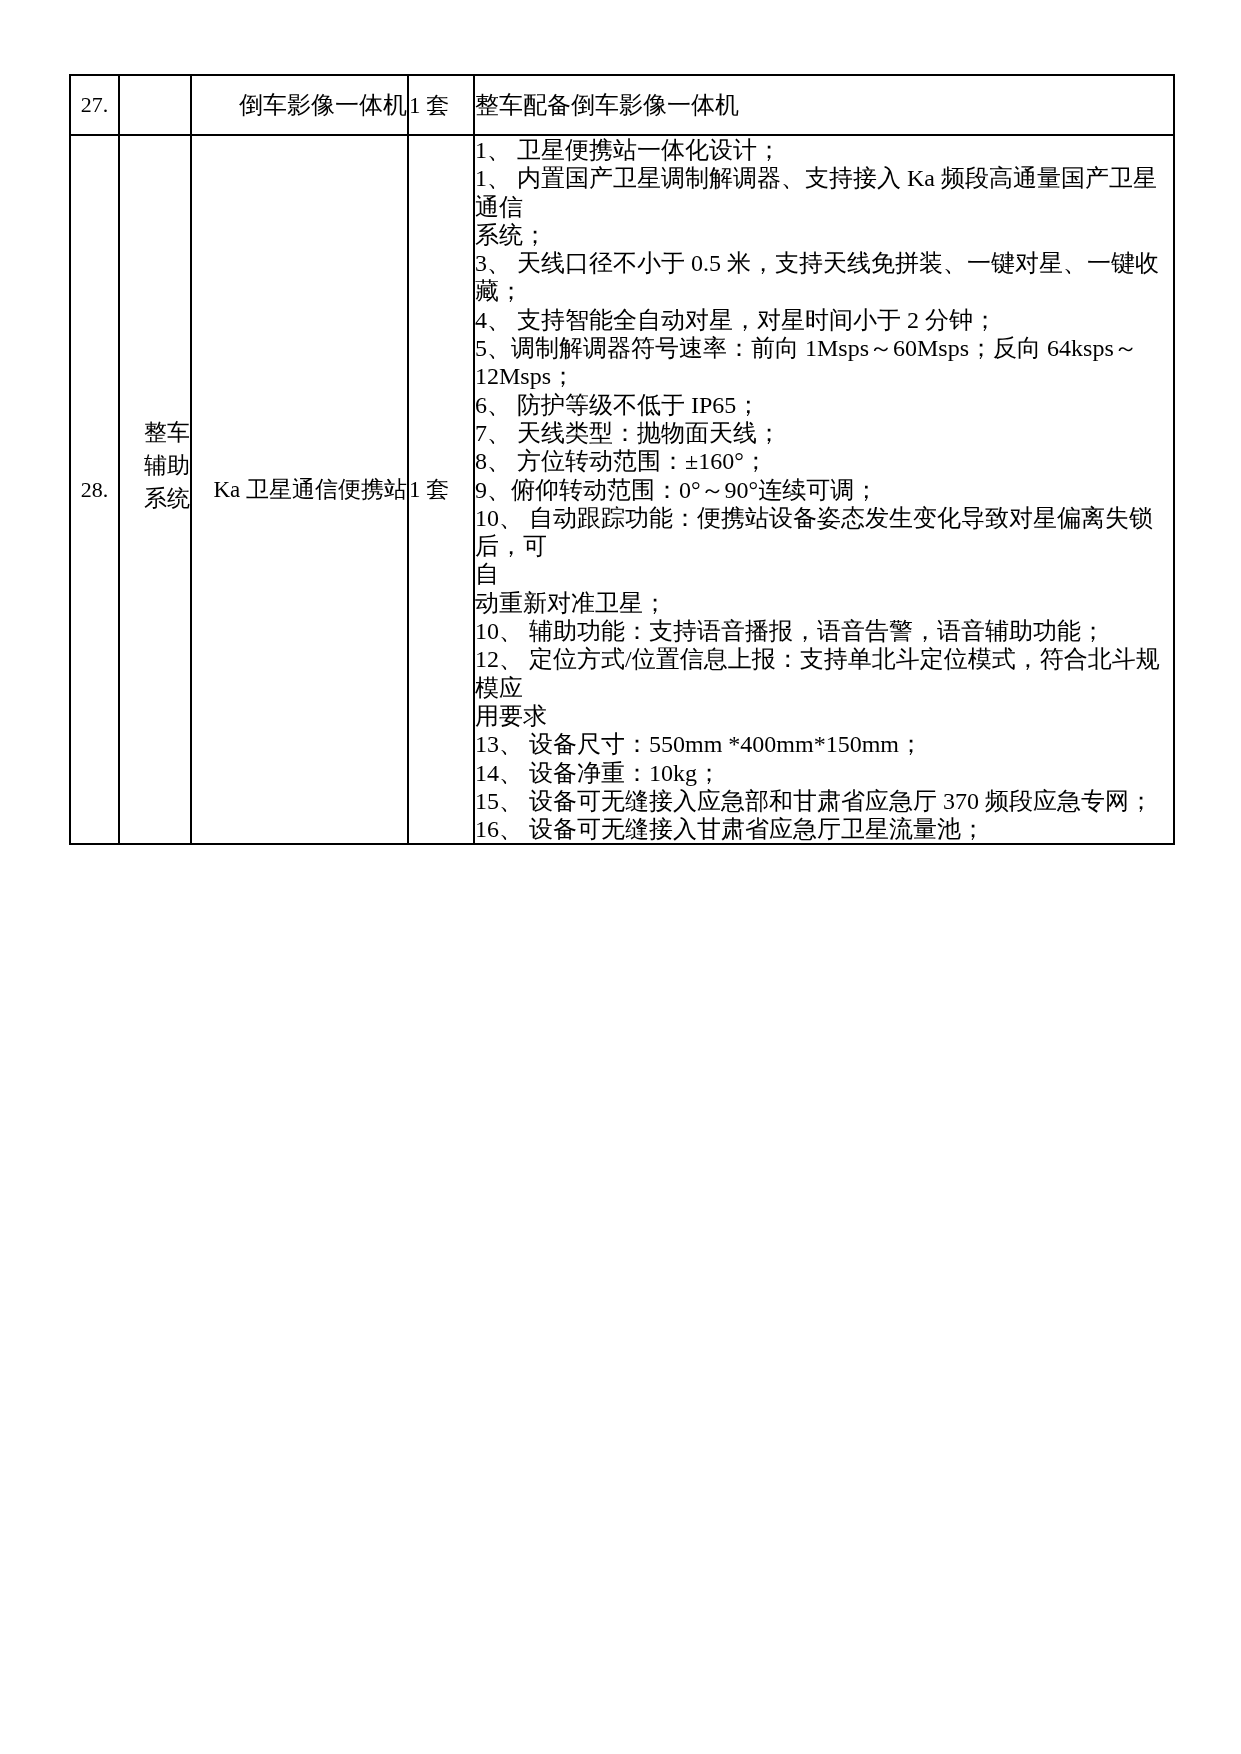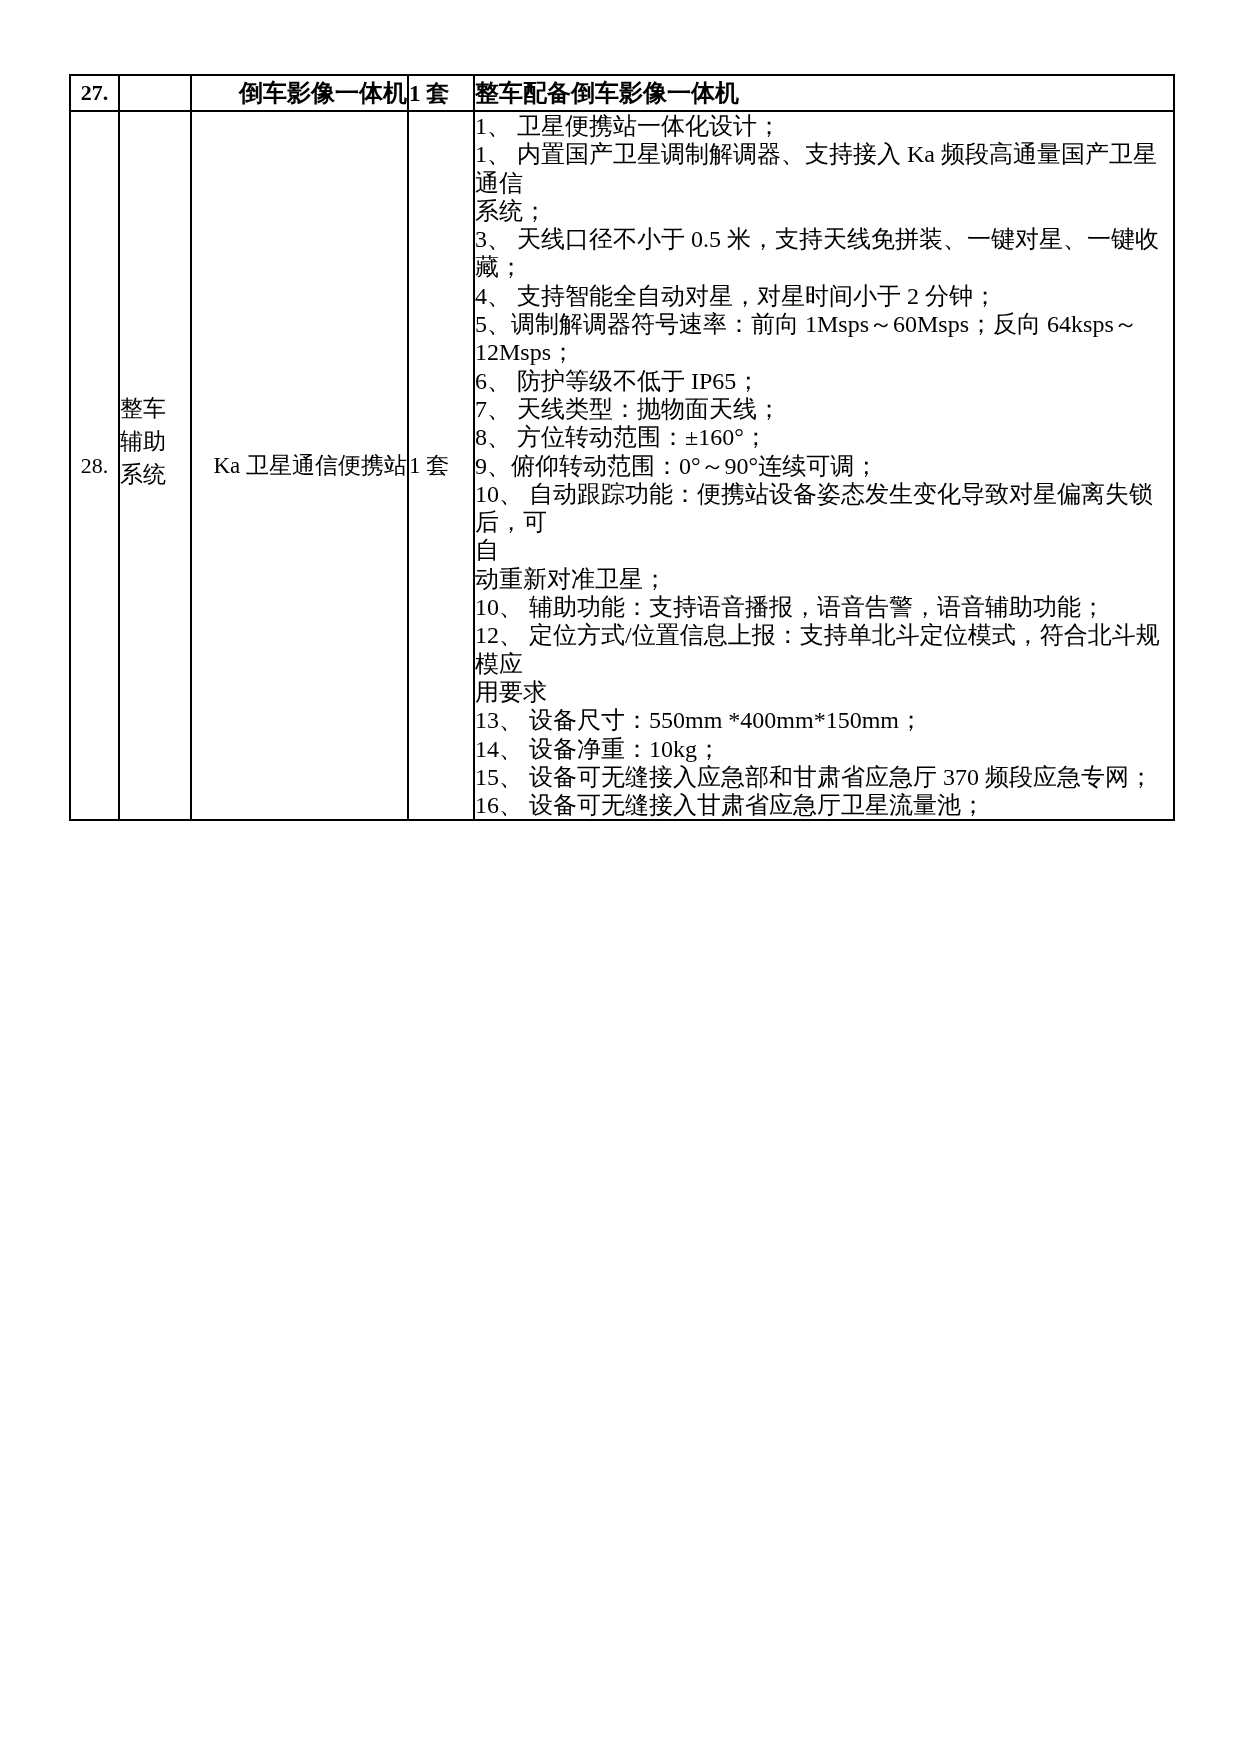--- a/index.html
+++ b/index.html
@@ -32,28 +32,28 @@
     padding: 0;
     vertical-align: middle;
     overflow: hidden;
   }
   col.c-no   { width: 49px; }
   col.c-cat  { width: 72px; }
   col.c-name { width: 217px; }
   col.c-qty  { width: 66px; }
   col.c-spec { width: 700px; }
 
-  tr.row-27 { height: 36px; font-weight: bold; }
+  tr.row-27 { height: 60px; }
   tr.row-28 { height: 568px; }
 
   .cell-no {
     text-align: center;
     font-size: 22px;
   }
-  .cell-category { text-align: left; margin-top: 44px; }
+  .cell-category { text-align: right; margin-top: 44px; }
   .category-block {
     font-size: 23px;
     line-height: 33px;
     transform: translateY(-24px);
   }
   .cell-name {
     text-align: right;
     font-size: 24px;
   }
   .row-28 .cell-name { font-size: 23px; }

